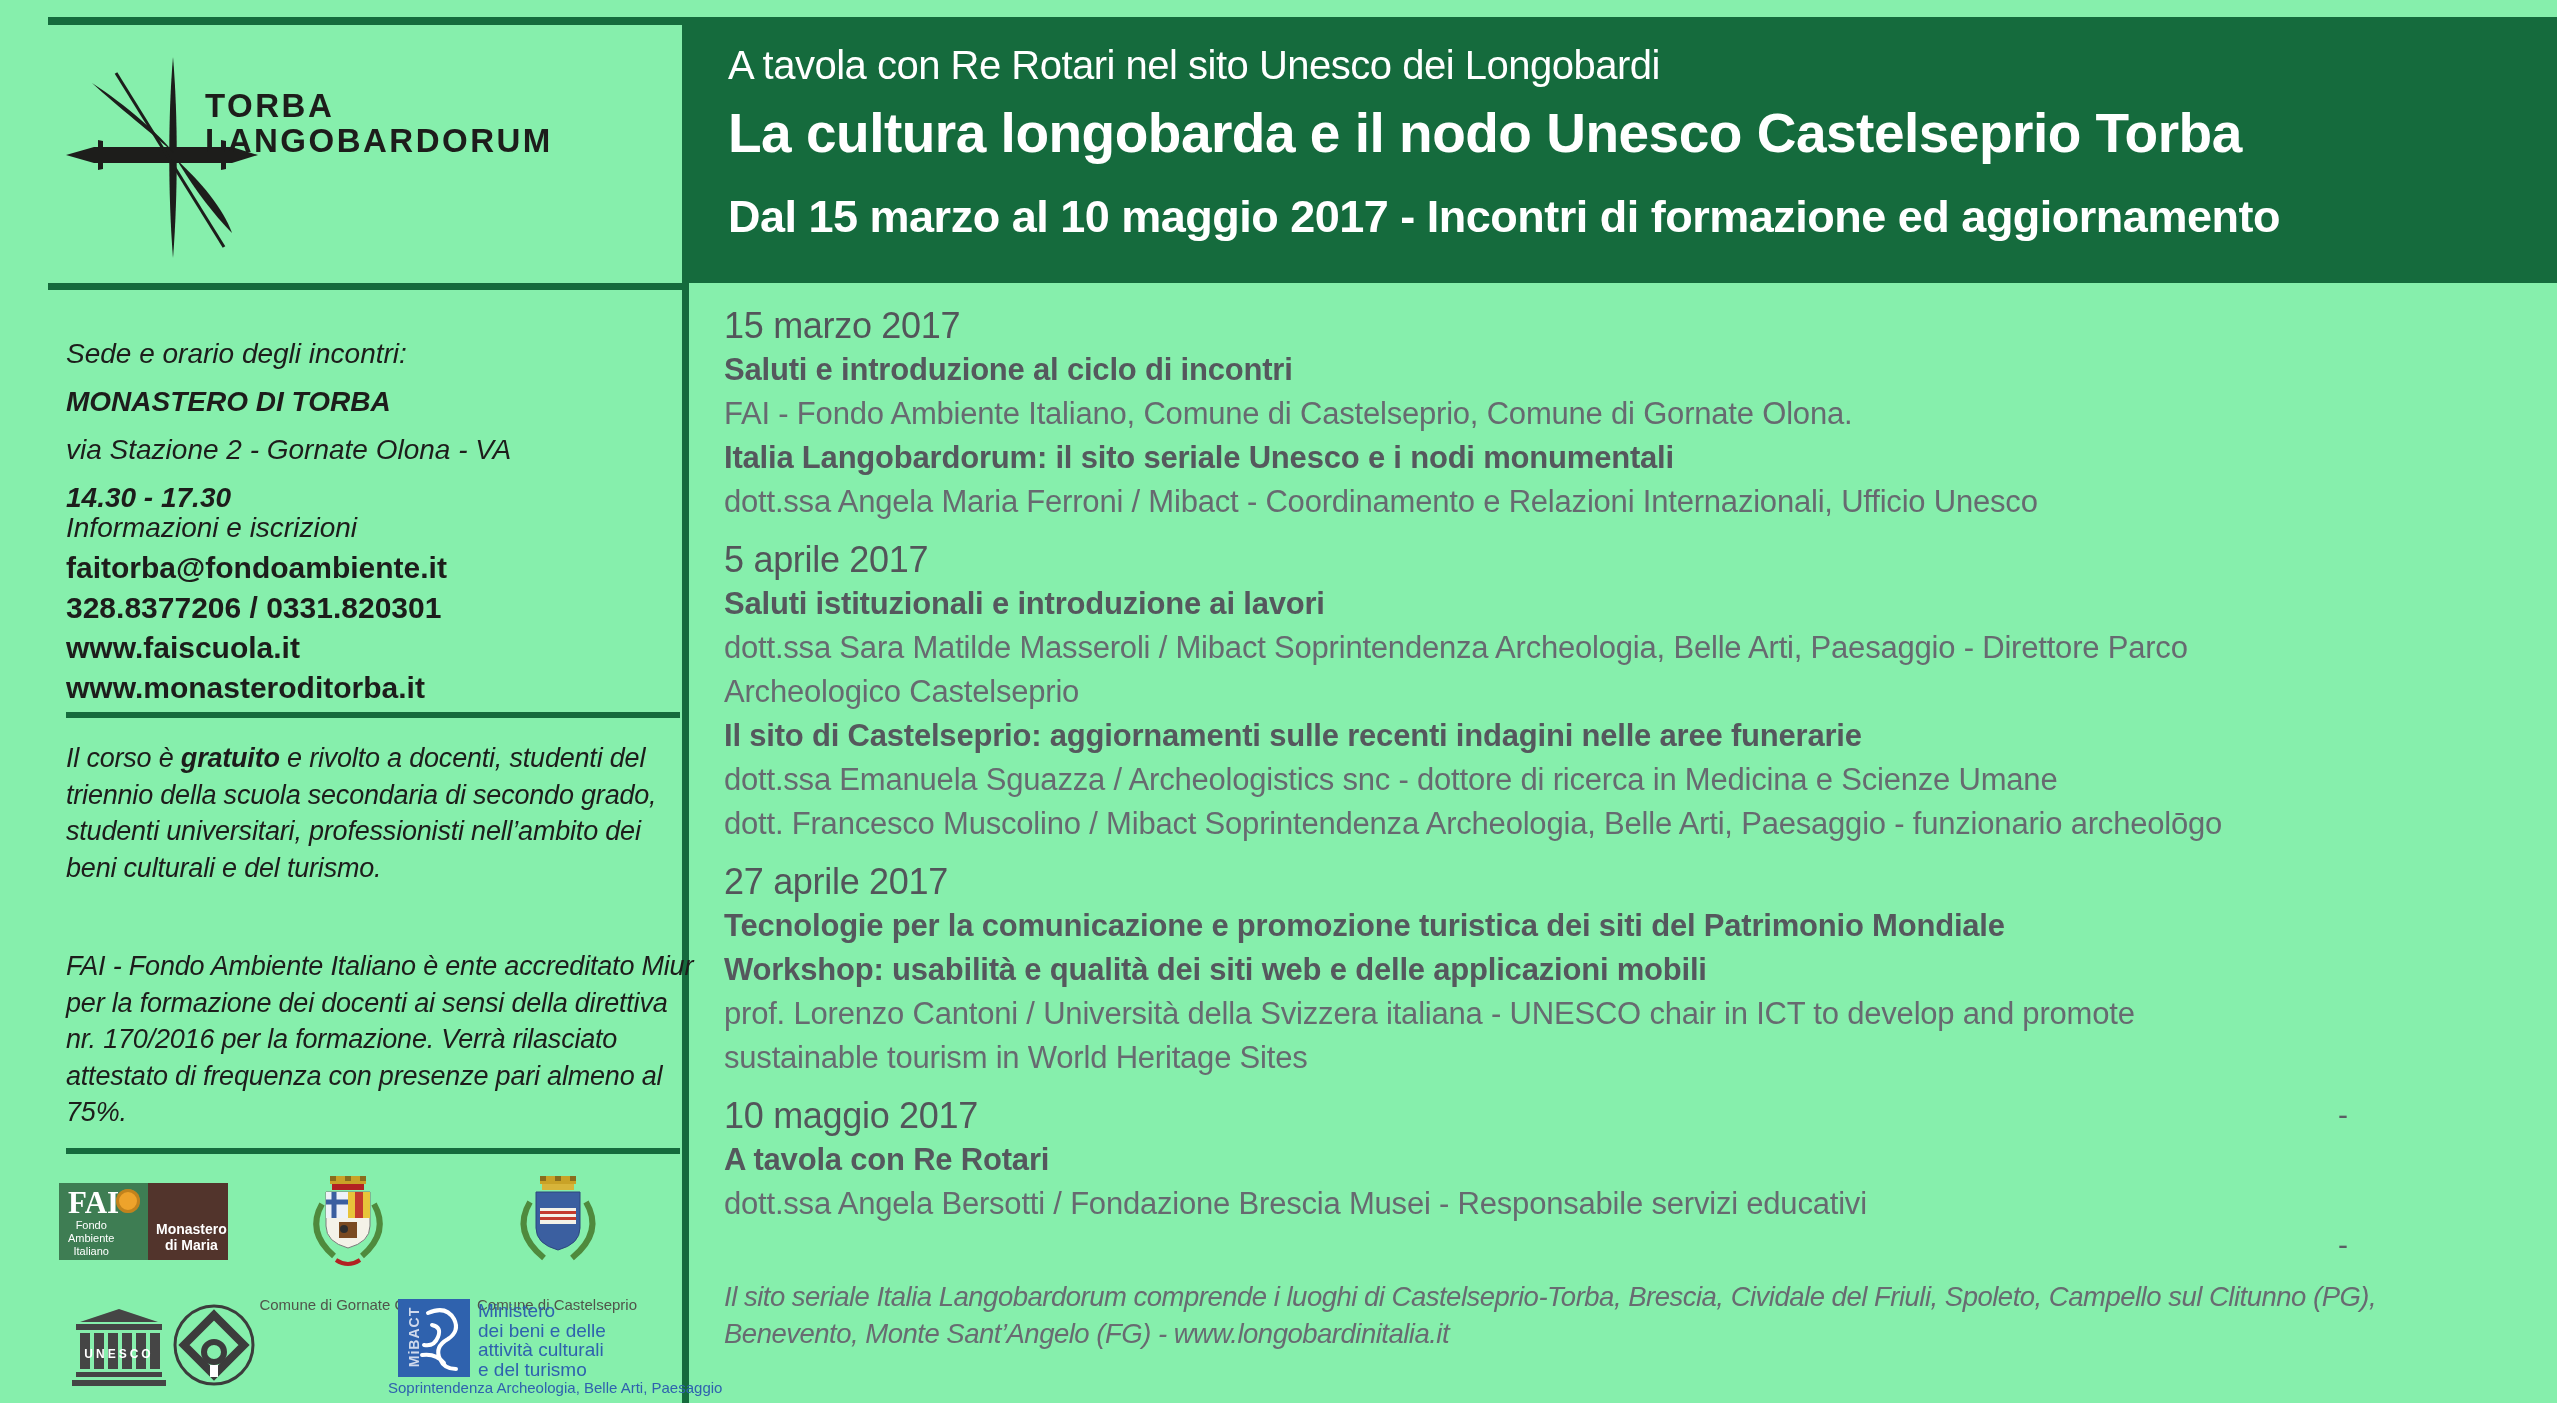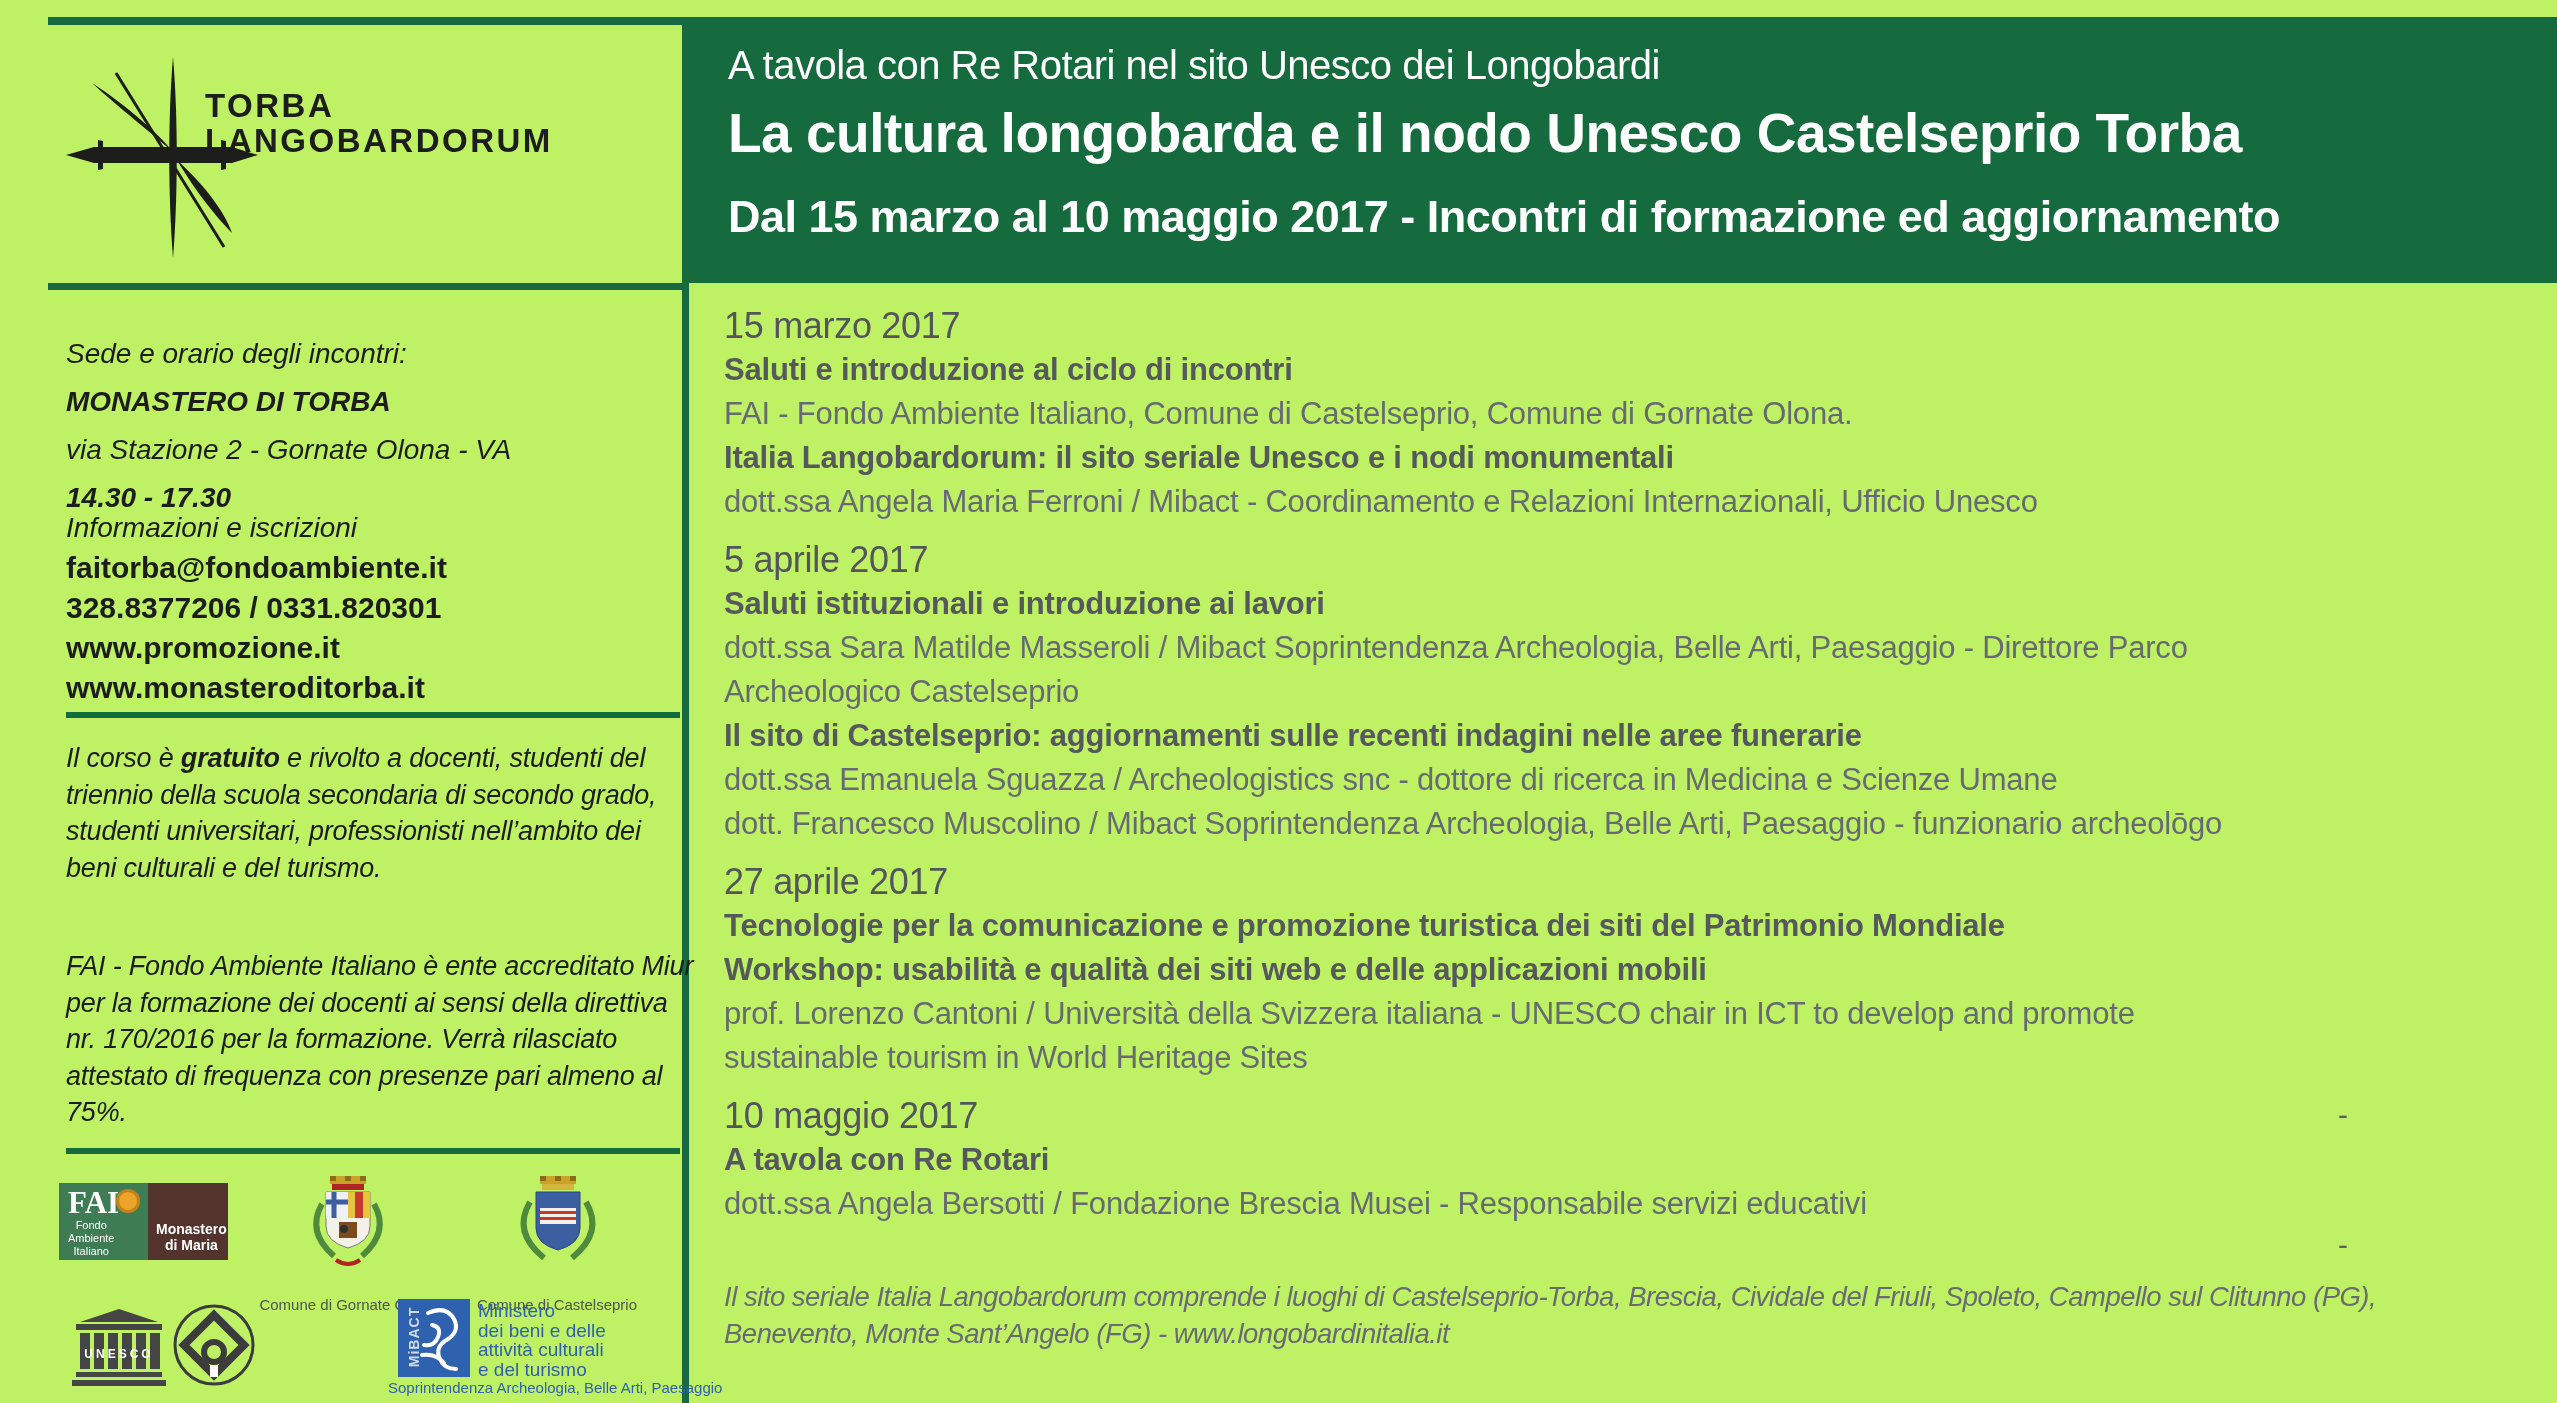--- a/index.html
+++ b/index.html
@@ -1,17 +1,17 @@
 <!DOCTYPE html>
 <html lang="it"><head>
 <meta charset="utf-8">
 <style>
   html,body{margin:0;padding:0;}
   body{background:#ffffff;font-family:"Liberation Sans",sans-serif;}
-  .page{position:relative;width:2557px;height:1403px;background:#bef264;overflow:hidden;
+  .page{position:relative;width:2557px;height:1403px;background:#86efac;overflow:hidden;
         --green:#156b3d;--fai-green:#3e7d53;--fai-brown:#52342c;--mibact-blue:#2f62ae;--orange:#eea32b;}
   
   .top-bar{position:absolute;left:48px;top:17px;width:634px;height:8px;background:var(--green);}
   .banner{position:absolute;left:682px;top:17px;width:1875px;height:266px;background:var(--green);color:#fff;}
   .banner .b1{position:absolute;left:46px;top:26px;font-size:40px;font-weight:400;letter-spacing:-0.5px;white-space:nowrap;}
   .banner .b2{position:absolute;left:46px;top:84px;font-size:55px;font-weight:700;letter-spacing:-0.5px;white-space:nowrap;}
   .banner .b3{position:absolute;left:46px;top:174px;font-size:45px;font-weight:700;letter-spacing:-0.5px;white-space:nowrap;}
   .v-divider{position:absolute;left:682px;top:283px;width:7px;height:1120px;background:var(--green);}
   .rule{position:absolute;background:var(--green);height:7px;}
   .rule1{left:48px;top:283px;width:634px;}
@@ -95,21 +95,21 @@
     <div>Sede  e orario degli incontri:</div>
     <div class="bold">MONASTERO DI TORBA</div>
     <div>via Stazione 2 - Gornate Olona - VA</div>
     <div class="bold">14.30 - 17.30</div>
   </div>
 
   <div class="sb info">
     <div class="lbl">Informazioni e iscrizioni</div>
     <div class="b">faitorba@fondoambiente.it</div>
     <div class="b">328.8377206 / 0331.820301</div>
-    <div class="b">www.promozione.it</div>
+    <div class="b">www.faiscuola.it</div>
     <div class="b">www.monasteroditorba.it</div>
   </div>
 
   <div class="rule rule2"></div>
 
   <div class="sb para course"><span>Il corso è </span><span class="bold">gratuito</span><span> e rivolto a docenti, studenti del triennio della scuola secondaria di secondo grado, studenti universitari, professionisti nell’ambito dei beni culturali e del turismo.</span></div>
 
   <div class="sb para accr">FAI - Fondo Ambiente Italiano è ente accreditato Miur per la formazione dei docenti ai sensi della direttiva nr. 170/2016 per la formazione. Verrà rilasciato attestato di frequenza con presenze pari almeno al 75%.</div>
 
   <div class="rule rule3"></div>

